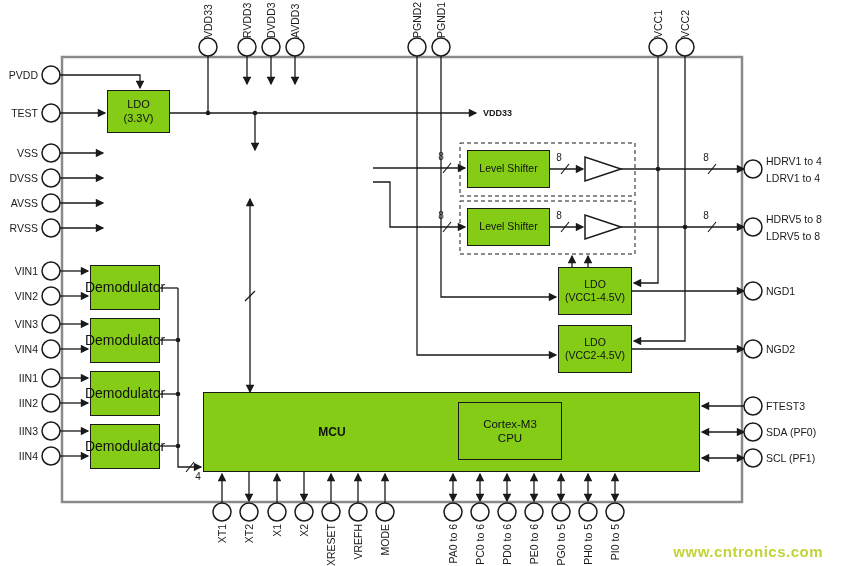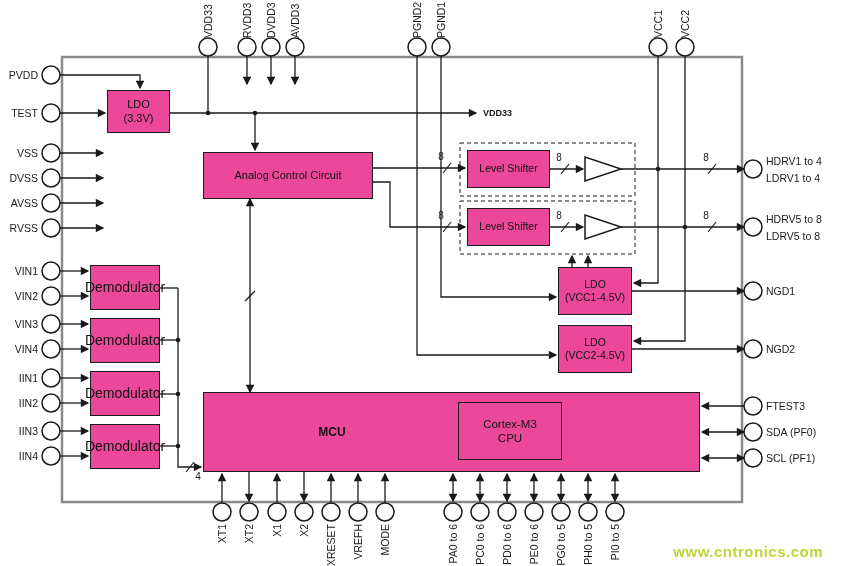--- a/index.html
+++ b/index.html
@@ -8,21 +8,21 @@
   #wiring{position:absolute;left:0;top:0;}
   .w{fill:none;stroke:#1a1a1a;stroke-width:1.3px;}
   .slash{fill:none;stroke:#1a1a1a;stroke-width:1.2px;}
   .pin{fill:#fff;stroke:#1a1a1a;stroke-width:1.5px;}
   .dot{fill:#1a1a1a;}
   .dash{fill:none;stroke:#1a1a1a;stroke-width:1px;stroke-dasharray:4 3;}
   .tri{fill:#fff;stroke:#1a1a1a;stroke-width:1.5px;}
   .plabel{font-size:10.5px;fill:#1a1a1a;}
   .buslabel{font-size:10px;fill:#1a1a1a;}
   .netlabel{font-size:9px;font-weight:bold;fill:#1a1a1a;}
-  .blk{position:absolute;box-sizing:border-box;background:#ec4899;border:1.5px solid #1a1a1a;
+  .blk{position:absolute;box-sizing:border-box;background:#84cc16;border:1.5px solid #1a1a1a;
        display:flex;flex-direction:column;align-items:center;justify-content:center;
        text-align:center;font-size:11px;color:#111;line-height:1.25;}
   #ldo33{left:107px;top:90px;width:63px;height:43px;}
   #acc{left:203px;top:152px;width:170px;height:47px;}
   #ls1{left:467px;top:150px;width:83px;height:38px;font-size:10.5px;}
   #ls2{left:467px;top:208px;width:83px;height:38px;font-size:10.5px;}
   #ldoa{left:558px;top:267px;width:74px;height:48px;font-size:10.5px;}
   #ldob{left:558px;top:325px;width:74px;height:48px;font-size:10.5px;}
   #mcu{left:203px;top:392px;width:497px;height:80px;}
   #mcu .mcu-label{position:absolute;left:0;top:0;width:256px;height:100%;display:flex;
@@ -237,23 +237,20 @@
     <text class="plabel" transform="translate(565,524) rotate(-90)" text-anchor="end">PG0 to 5</text>
     <text class="plabel" transform="translate(592,524) rotate(-90)" text-anchor="end">PH0 to 5</text>
     <text class="plabel" transform="translate(619,524) rotate(-90)" text-anchor="end">PI0 to 5</text>
   </svg>
 
   <div class="blk" id="ldo33">
     <span>LDO</span>
     <span>(3.3V)</span>
   </div>
 
-  <div class="blk" id="acc">
-    <span>Analog Control Circuit</span>
-  </div>
 
   <div class="blk" id="ls1">
     <span>Level Shifter</span>
   </div>
   <div class="blk" id="ls2">
     <span>Level Shifter</span>
   </div>
 
   <div class="blk" id="ldoa">
     <span>LDO</span>

